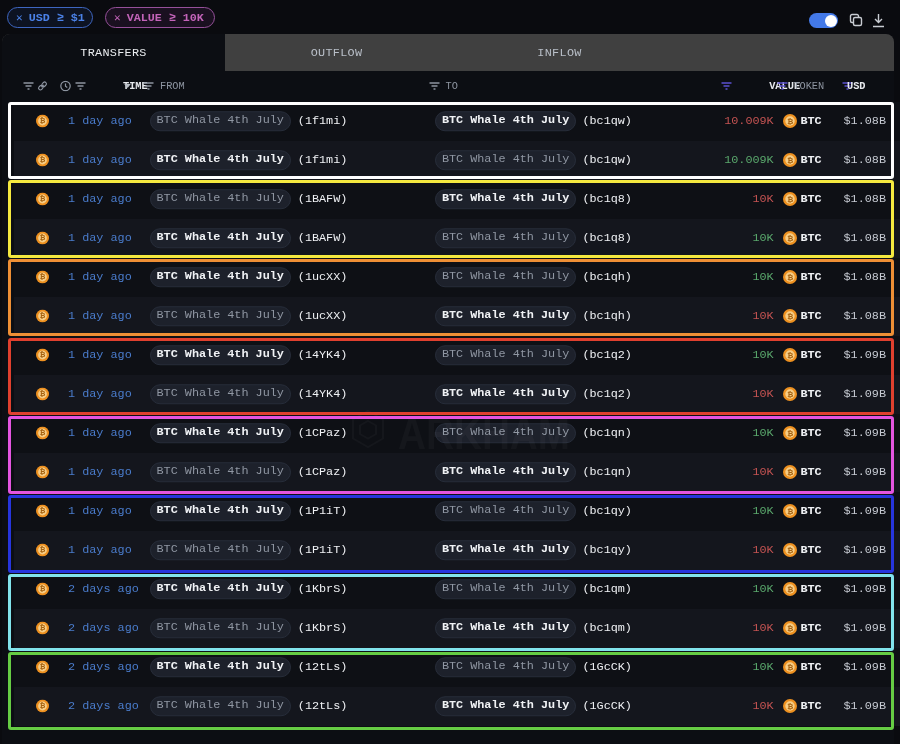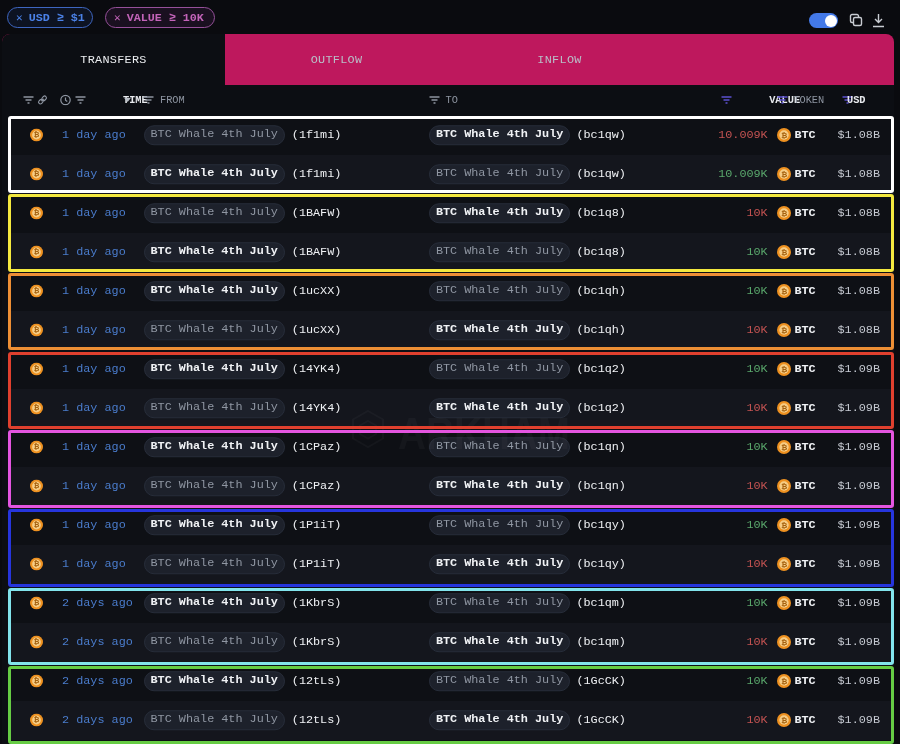--- a/index.html
+++ b/index.html
@@ -18,33 +18,33 @@
   }
   .chip .x { font-size:11px; margin-right:6px; font-weight:normal; }
   .chip1 { left:7px; width:86px; color:#4b82e8; border:1.2px solid #3e66c0; background:#0d1322; }
   .chip2 { left:105px; width:110px; color:#c263b8; border:1.2px solid #96509a; background:#1a1020; }
   .toggle { position:absolute; left:809px; top:13px; width:29px; height:15px; border-radius:8px; background:#4379e8; }
   .toggle .knob { position:absolute; right:1.5px; top:1.5px; width:12px; height:12px; border-radius:50%; background:#fff; }
   .tbicon { position:absolute; top:13px; }
 
   
   .panel { position:absolute; left:2px; top:34px; width:892px; height:710px; background:#0c0e13; border-radius:8px 8px 0 0; }
-  .tabs { display:flex; height:51px; background:#be185d; border-radius:8px 8px 0 0; }
+  .tabs { display:flex; height:37px; background:#404040; border-radius:8px 8px 0 0; }
   .tab { width:223px; display:flex; align-items:center; justify-content:center;
          color:#b9bfc8; font-size:11.8px; letter-spacing:0.3px; }
   .tab.active { background:#0c0e13; color:#eceef1; border-radius:8px 0 0 0; }
 
   
   .thead { position:relative; height:29px; font-size:10.3px; color:#8d94a0; }
   .thead span, .thead svg { position:absolute; top:50%; transform:translateY(-50%); }
   .thead .b { color:#e8eaee; font-weight:bold;margin-left:32px; }
 
   
   .tbody { position:relative; padding-top:1.5px; }
-  .rows { margin-left:6px; width:886px; }
+  .rows { margin-left:12px; width:886px; }
   .row { position:relative; height:39px; background:#0e1015; }
   .row.alt { background:#14161d; }
   .row > * { position:absolute; top:50%; transform:translateY(-50%); }
   .row .cell { font-size:11.8px; white-space:pre; }
   .grp { position:absolute; left:6px; width:886px; height:77.5px; border:3.5px solid #fff; border-radius:3px; pointer-events:none; z-index:6; }
   .btc { left:22px; width:13px; height:13px; }
   .time { left:54px; color:#4a7ccc; }
   .pill { background:#1d212b; border:1px solid #272d3a; border-radius:10px; height:19.5px;
           line-height:17.5px; padding:0 6px; color:#9097a3; font-size:11.8px; }
   .pill.b { color:#f0f2f5; font-weight:bold; }

